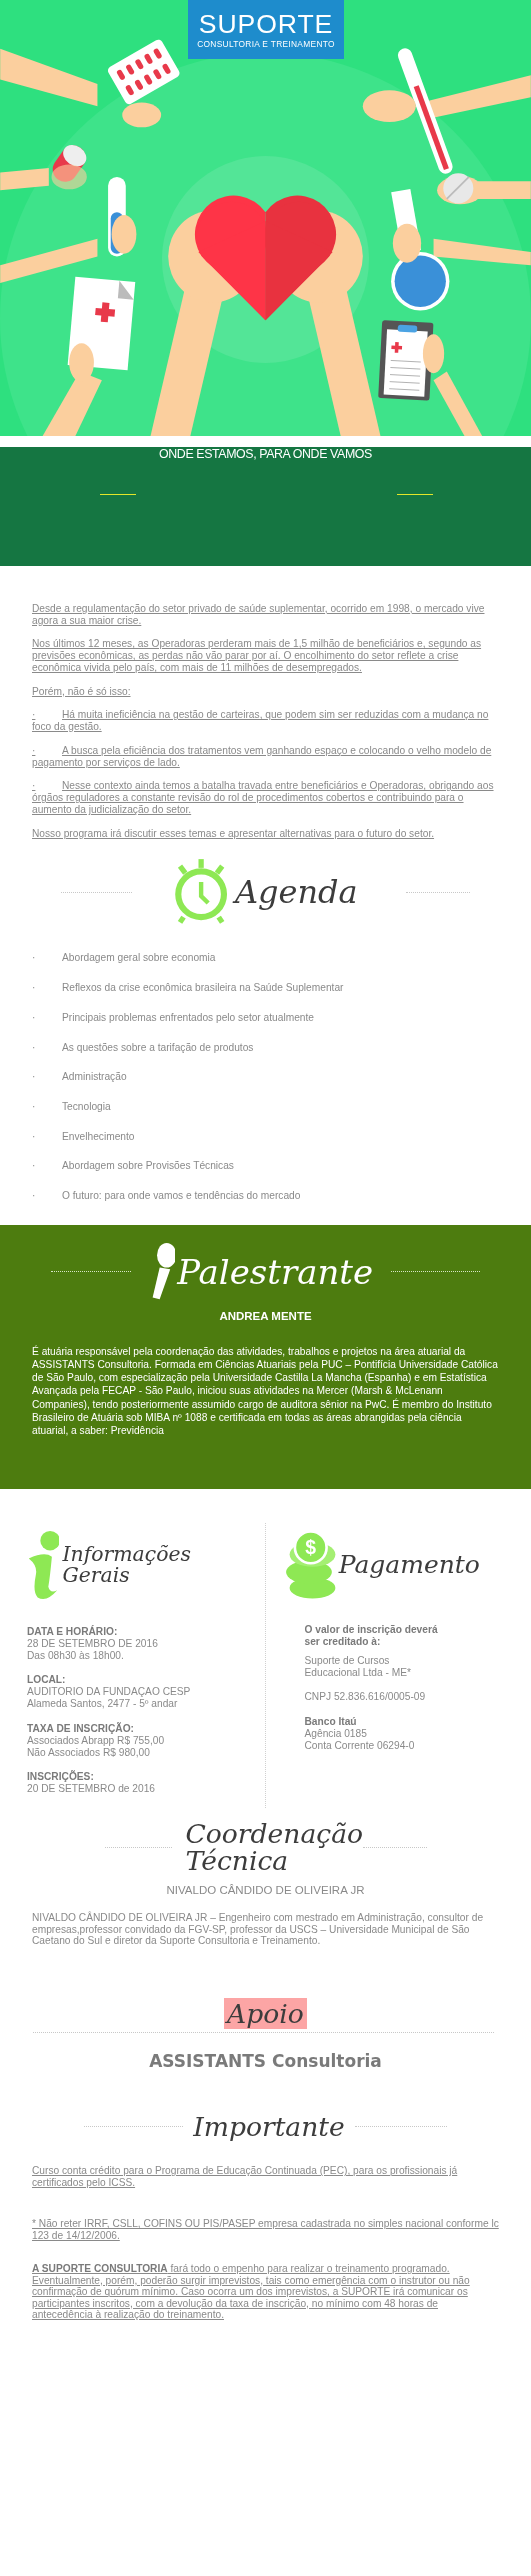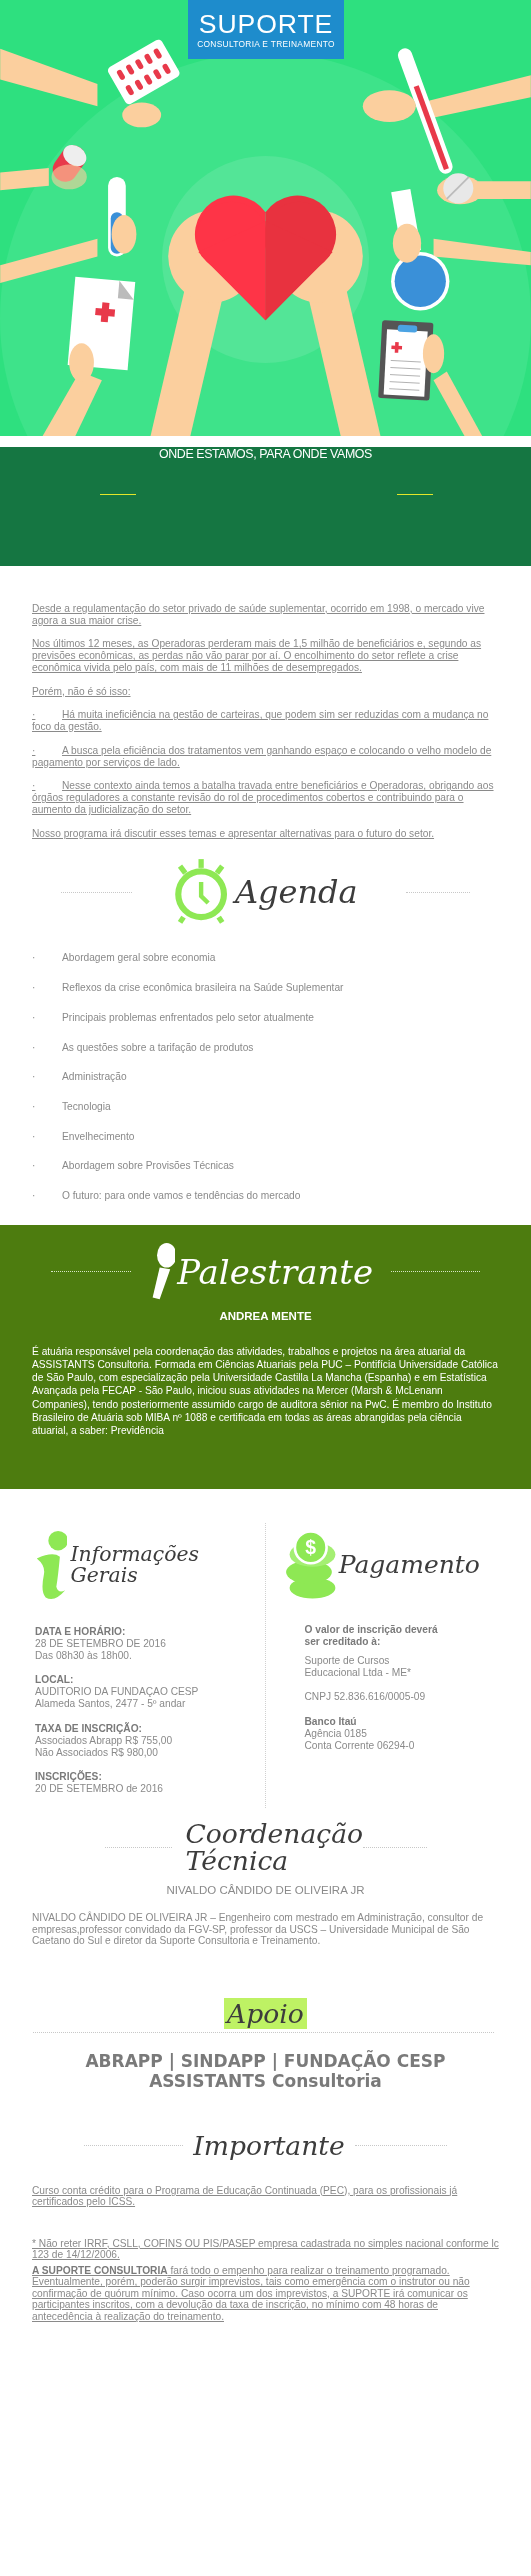--- a/index.html
+++ b/index.html
@@ -17,21 +17,21 @@
   .content { padding:0 32px; font-size:10.2px; line-height:12px; color:#8a8a8a; }
   .content p { margin-bottom:11.5px;text-decoration:underline; }
   .bullet { display:flex; }
   .bullet .dot { width:30px; flex:none; }
   .section-head { position:relative; display:flex; align-items:center; justify-content:center; height:80px; }
   .dots { border-top:1.8px dotted #c8c8c8; height:0; }
   .script { font-family:"DejaVu Serif", serif; font-style:italic; color:#3c3c3c; }
   .agenda-list .bullet { margin-bottom:17.7px; font-size:10.2px; color:#8a8a8a; }
   .palestrante { background:#4d7c0f; color:#fff; padding:17.7px 32px 51px; margin-top:23px; }
   .info-cols { display:flex; margin-top:34px; position:relative; }
-  .col-left { width:266px; padding-left:35px; padding-right:8.9px; font-size:10.2px; line-height:12px; color:#8a8a8a; border-right:1.8px dotted #d0d0d0; }
+  .col-left { width:266px; padding-left:27px; padding-right:8.9px; font-size:10.2px; line-height:12px; color:#8a8a8a; border-right:1.8px dotted #d0d0d0; }
   .col-right { width:266px; padding-left:39px; font-size:10.2px; line-height:12px; color:#8a8a8a; }
   .lbl { font-weight:bold; color:#7a7a7a; }
   .blk { margin-bottom:12.4px; }
   .center { text-align:center; }
 </style>
 </head>
 <body>
 
 <div class="hero">
   <div class="ring1"></div>
@@ -288,30 +288,29 @@
     <div>Coordenação</div>
     <div>Técnica</div>
   </div>
   <div class="dots" style="width:64px"></div>
 </div>
 <div class="center" style="font-size:11.5px;color:#8a8a8a;margin-top:-3.5px">NIVALDO CÂNDIDO DE OLIVEIRA JR</div>
 <div class="content" style="margin-top:16px;line-height:11.5px">NIVALDO CÂNDIDO DE OLIVEIRA JR – Engenheiro com mestrado em Administração, consultor de empresas,professor convidado da FGV-SP, professor da USCS – Universidade Municipal de São Caetano do Sul e diretor da Suporte Consultoria e Treinamento.</div>
 
 <div style="margin-top:51px;position:relative;height:44px;text-align:center">
   <div class="dots" style="position:absolute;left:33px;right:37px;top:34px"></div>
-  <span class="script" style="font-size:26.6px;background:#bef264;position:relative;padding:0 3.5px">Apoio</span>
+  <span class="script" style="font-size:26.6px;background:#fca5a5;position:relative;padding:0 3.5px">Apoio</span>
 </div>
 <div class="center" style="font-weight:bold;font-size:17px;color:#7a7a7a;line-height:19.5px;margin-top:10.6px;font-family:'DejaVu Sans', sans-serif;">
-  <div>ABRAPP | SINDAPP | FUNDAÇÃO CESP</div>
   <div>ASSISTANTS Consultoria</div>
 </div>
 
 <div style="margin-top:35px;display:flex;align-items:center;justify-content:center;height:39px">
   <div class="dots" style="width:99px;margin-right:10.6px"></div>
   <div class="script" style="font-size:26.6px">Importante</div>
   <div class="dots" style="width:92px;margin-left:10.6px"></div>
 </div>
 <div class="content" style="margin-top:19.5px;line-height:11.5px">
   <p style="margin-bottom:30px">Curso conta crédito para o Programa de Educação Continuada (PEC), para os profissionais já certificados pelo ICSS.</p>
-  <p style="margin-bottom:4px">* Não reter IRRF, CSLL, COFINS OU PIS/PASEP empresa cadastrada no simples nacional conforme lc 123 de 14/12/2006.</p>
+  <p style="margin-bottom:22px">* Não reter IRRF, CSLL, COFINS OU PIS/PASEP empresa cadastrada no simples nacional conforme lc 123 de 14/12/2006.</p>
   <p style="padding-bottom:53px"><b style="color:#7a7a7a">A SUPORTE CONSULTORIA</b><span> fará todo o empenho para realizar o treinamento programado. Eventualmente, porém, poderão surgir imprevistos, tais como emergência com o instrutor ou não confirmação de quórum mínimo. Caso ocorra um dos imprevistos, a SUPORTE irá comunicar os participantes inscritos, com a devolução da taxa de inscrição, no mínimo com 48 horas de antecedência à realização do treinamento.</span></p>
 </div>
 
 
 </body></html>

